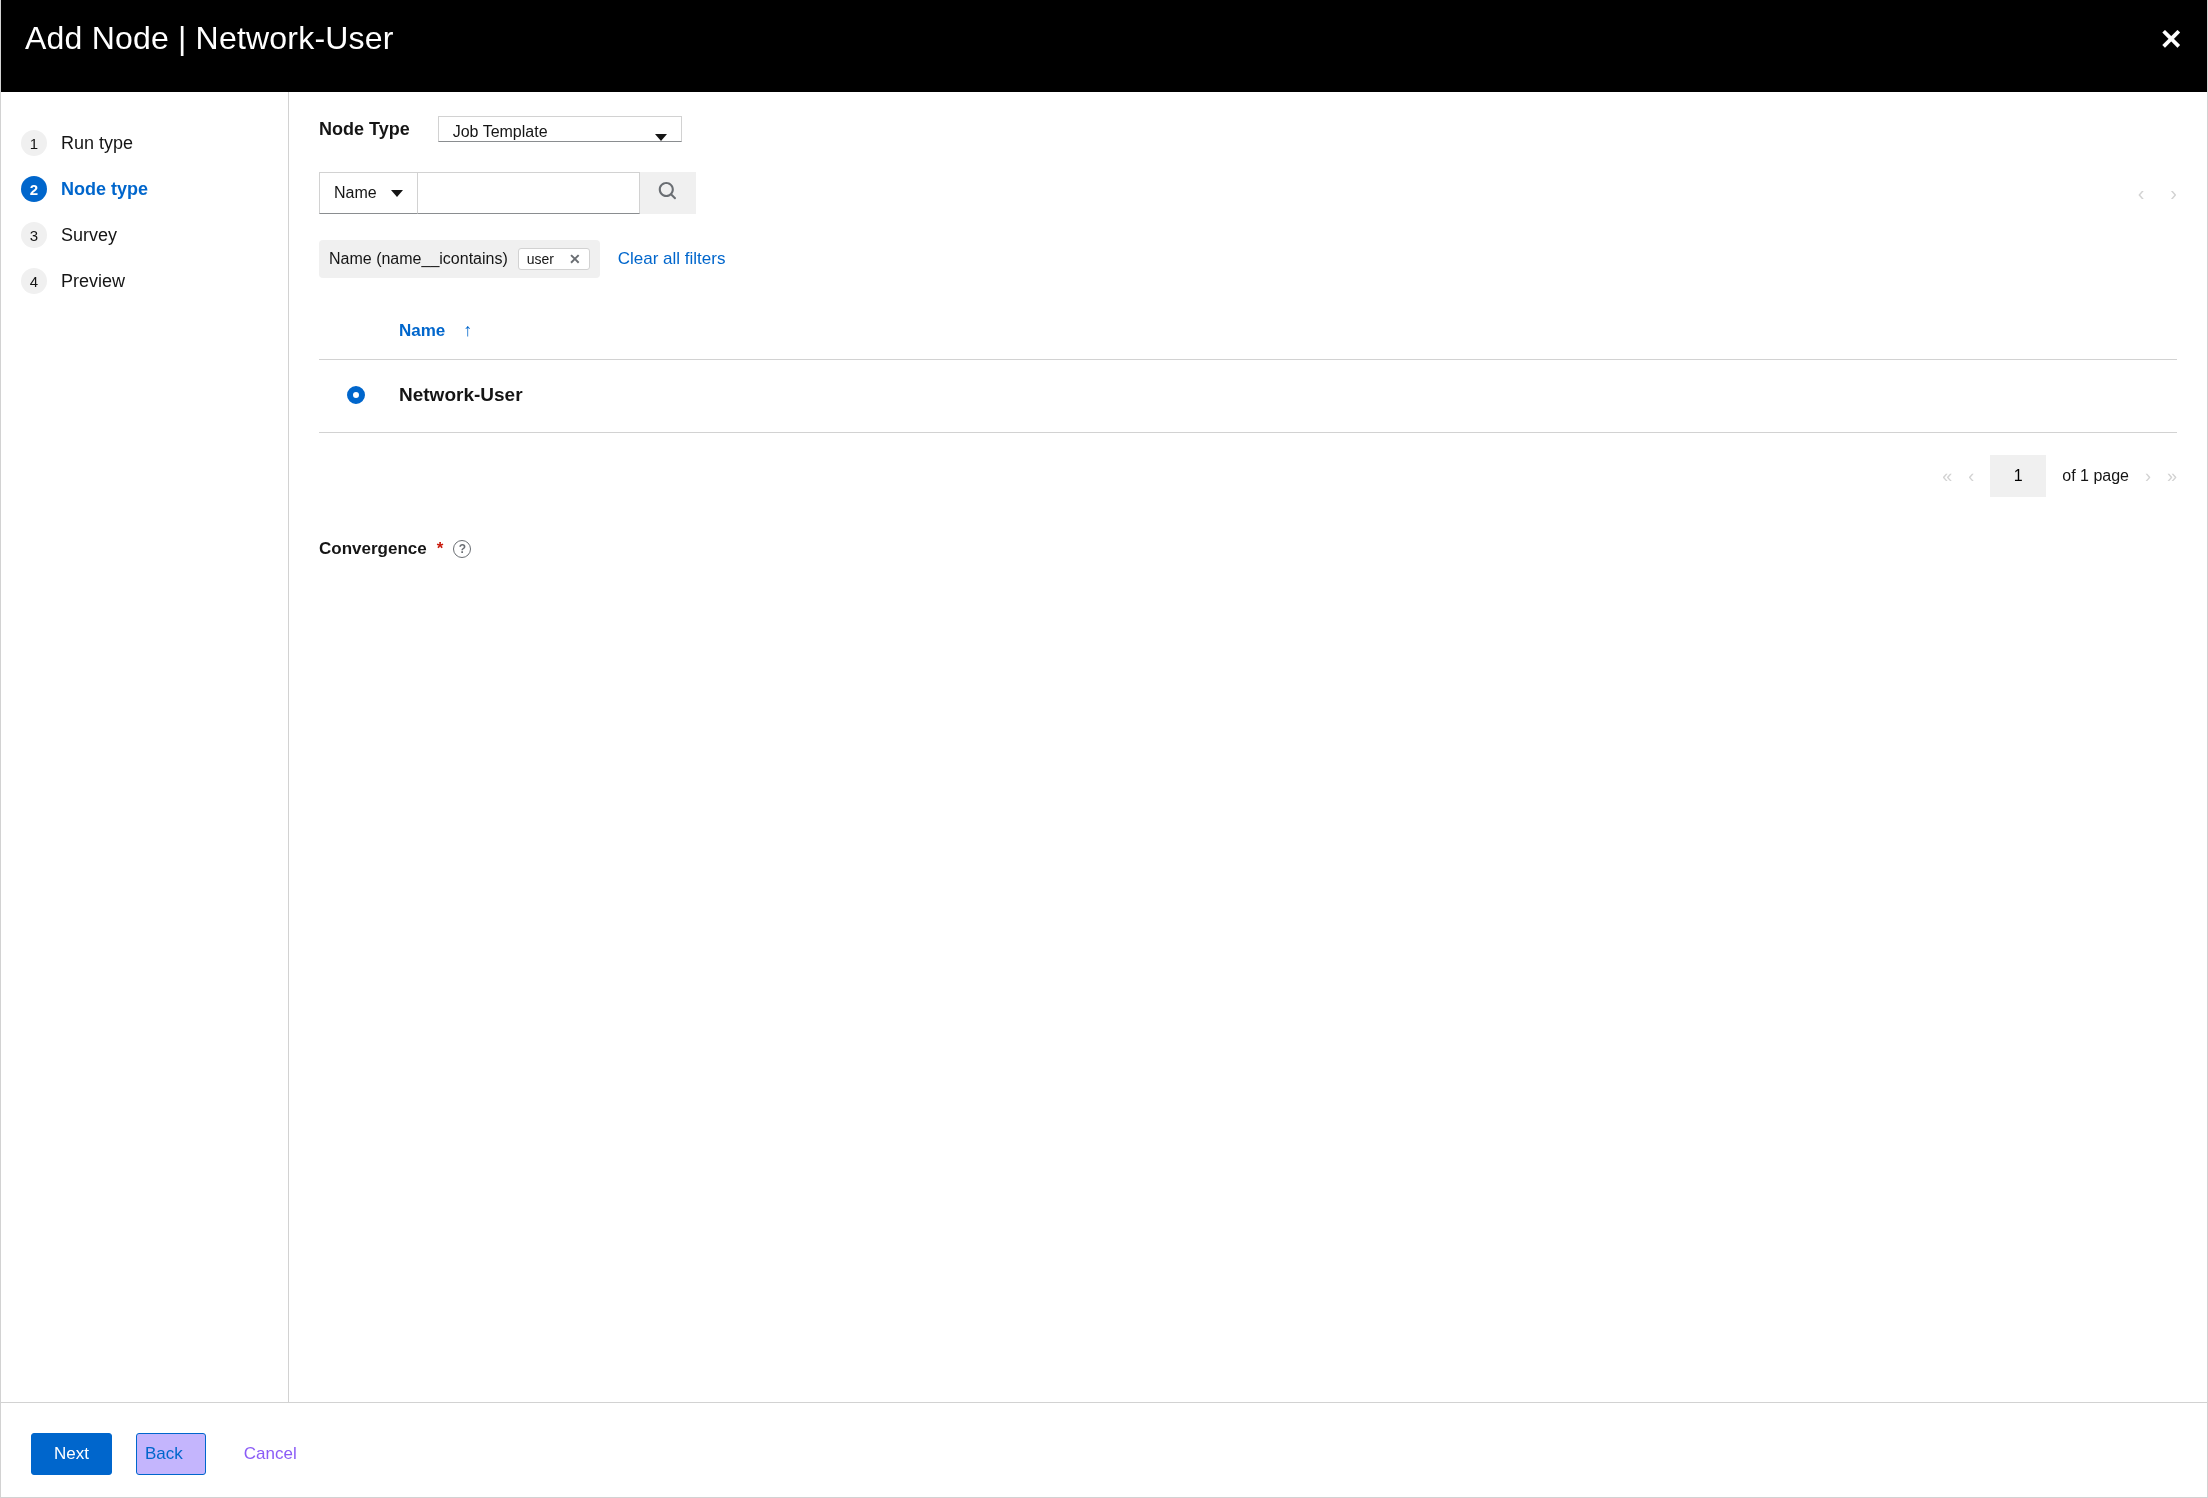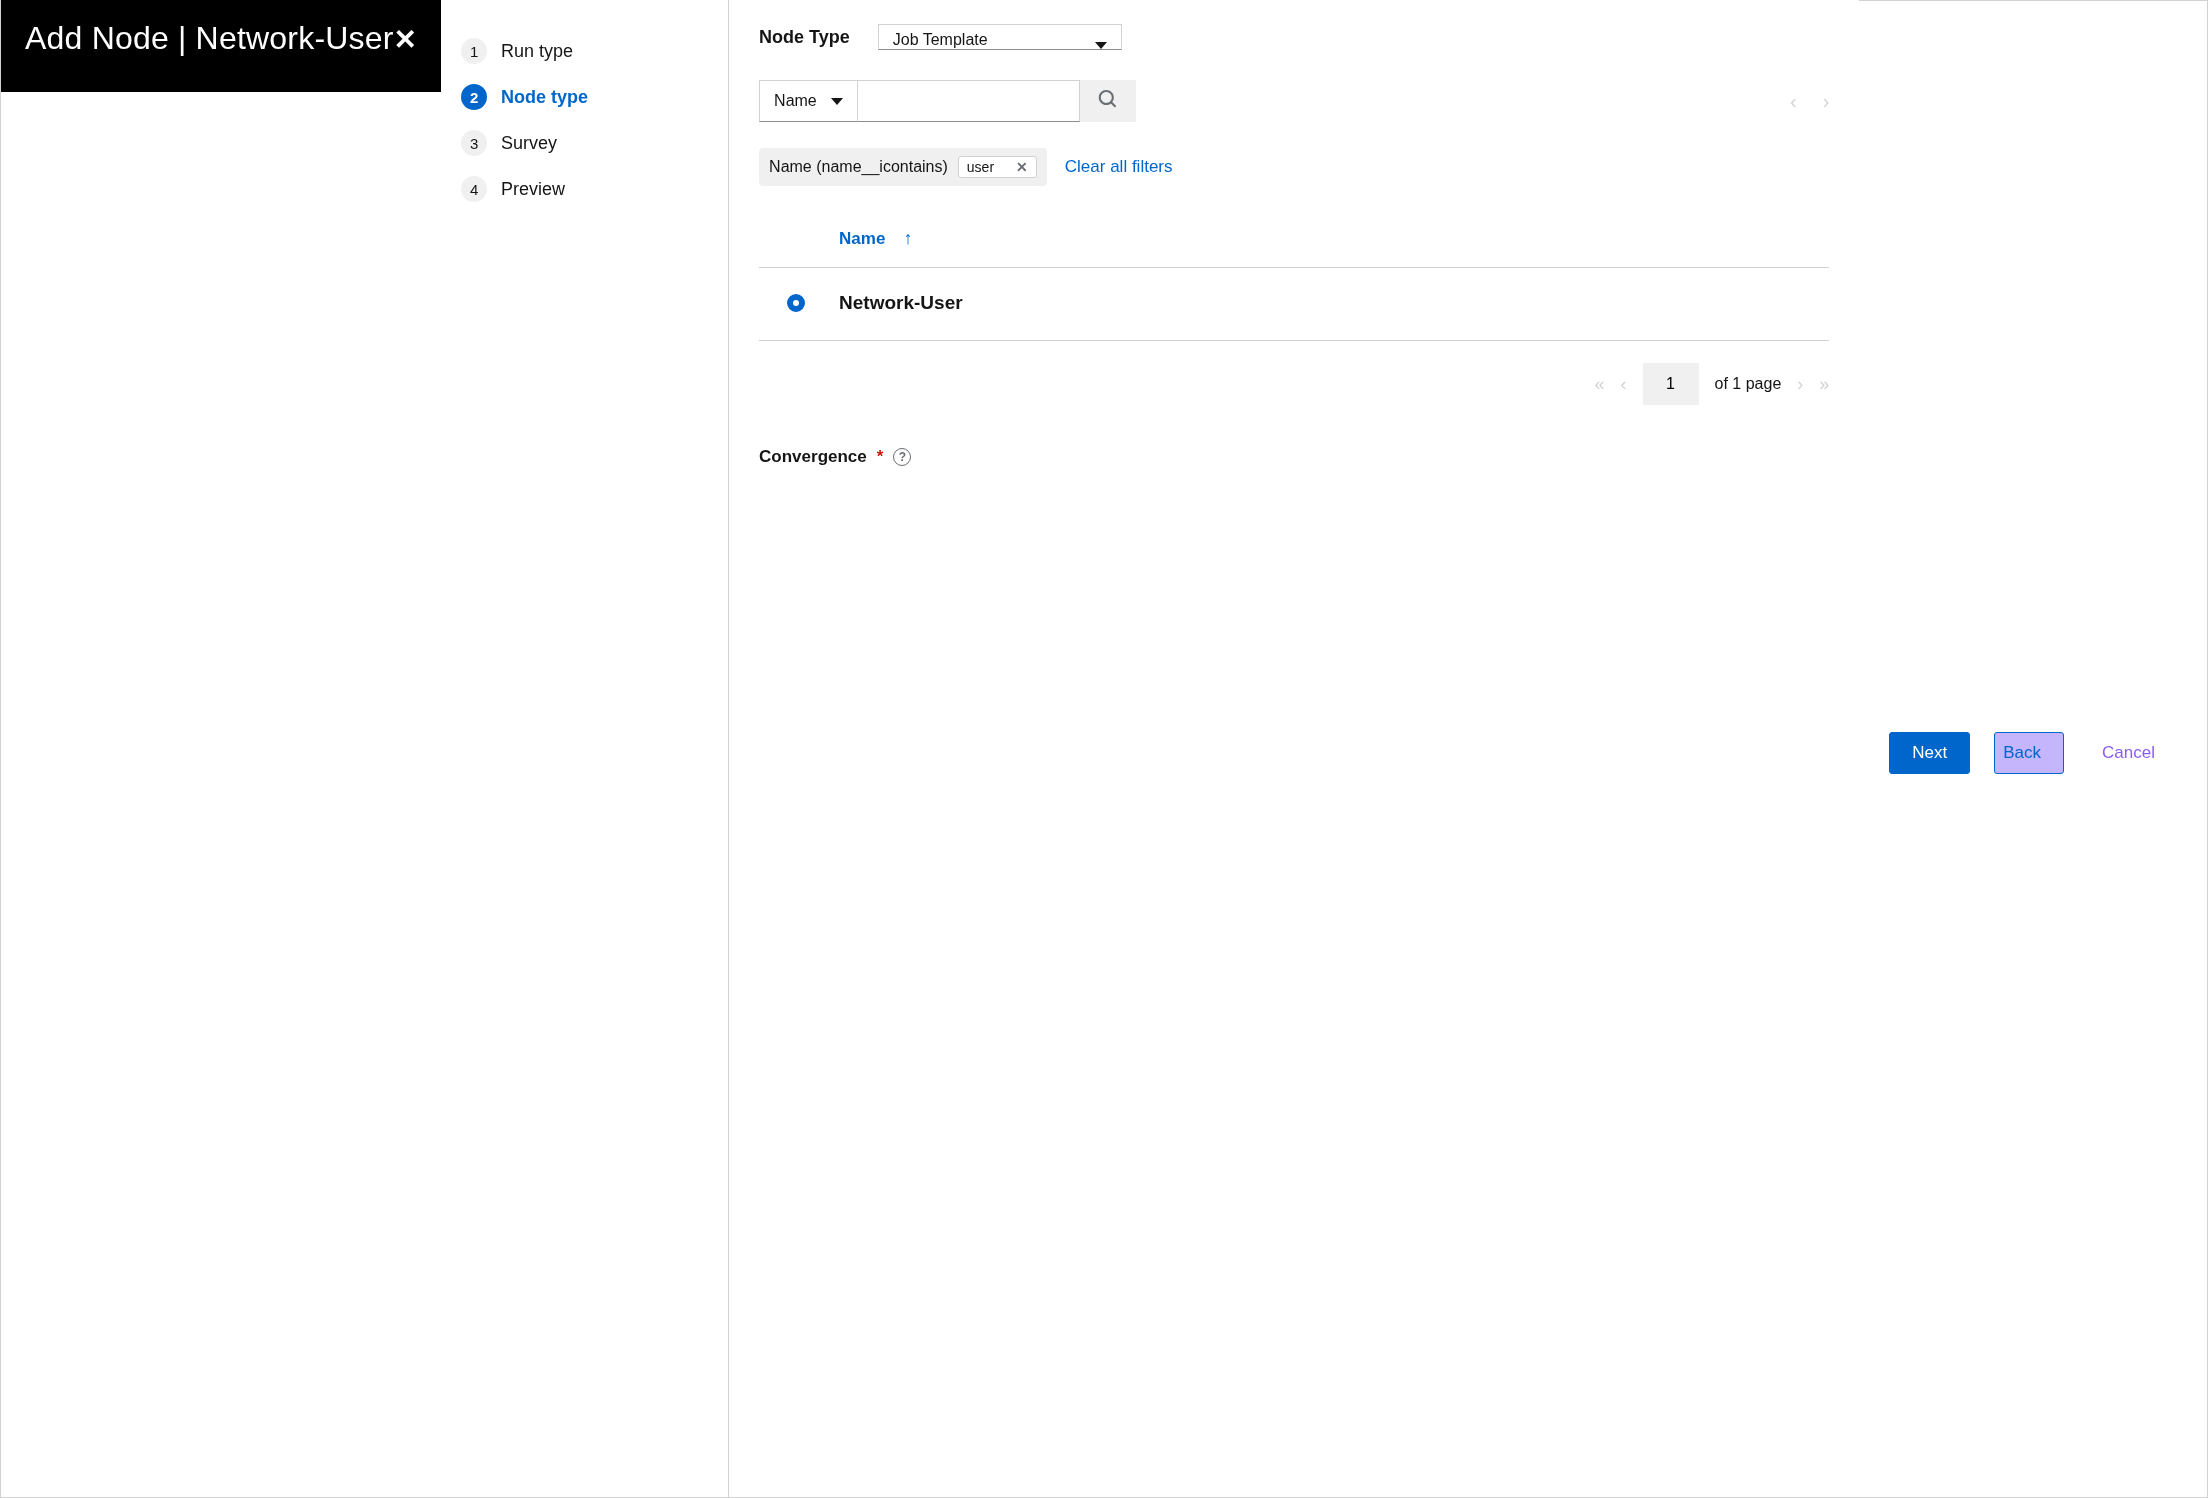--- a/index.html
+++ b/index.html
@@ -7,21 +7,21 @@
   body {
     font-family: "Helvetica Neue", Helvetica, Arial, sans-serif;
     font-size: 16px;
     color: #151515;
     background: #fff;
   }
   .modal {
     width: 100%;
     height: 100%;
     display: flex;
-    flex-direction: row;
+    flex-direction: column;
     border: 1px solid #d2d2d2;
     border-top: none;
   }
 
   
   .modal-header {
     background: #000;
     color: #fff;
     height: 92px;
     display: flex;
@@ -169,21 +169,21 @@
     border-radius: 4px;
   }
   .chip-group-label { font-size: 16px; }
   .chip {
     background: #fff;
     border: 1px solid #d2d2d2;
     border-radius: 3px;
     padding: 2px 8px;
     display: flex;
     align-items: center;
-    gap: 22px;
+    gap: 15px;
     font-size: 14px;
   }
   .chip-x { cursor: pointer; font-size: 14px; color: #6a6e73; font-weight: 700; }
   .link { color: #0066cc; font-size: 17px; cursor: pointer; }
 
   
   .table-head-row {
     display: flex;
     align-items: center;
     padding: 16px 0 18px 80px;

